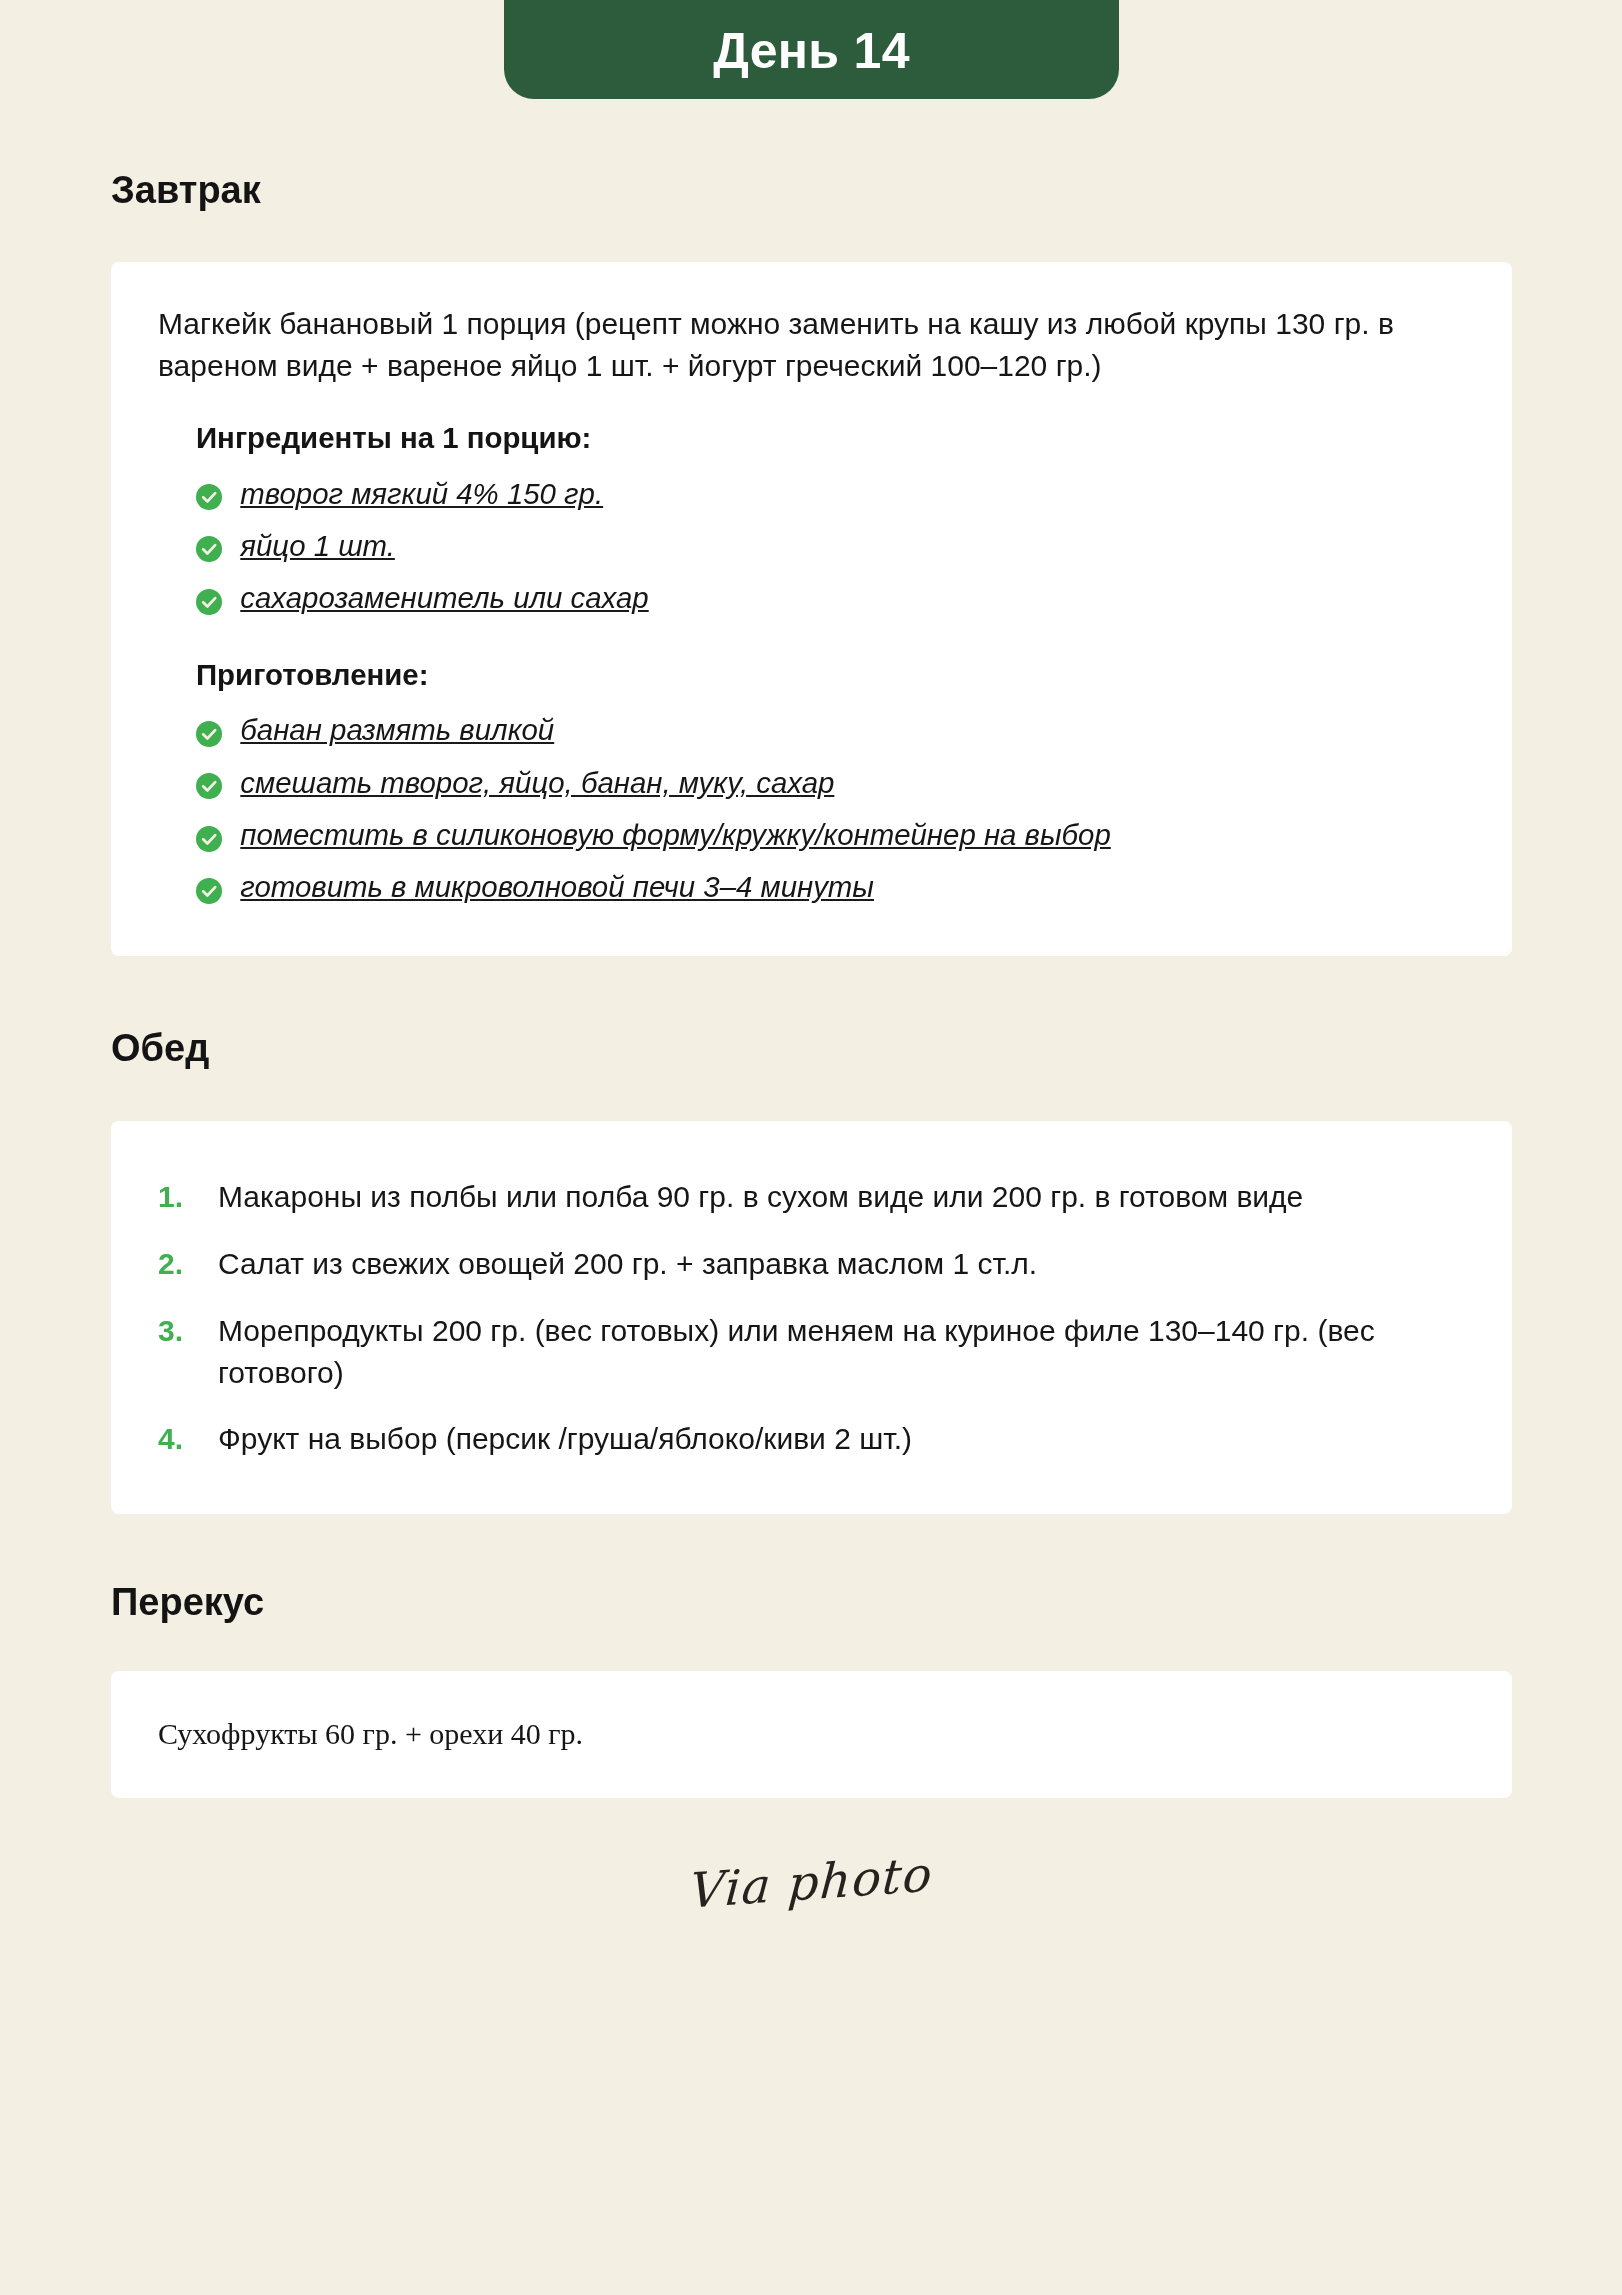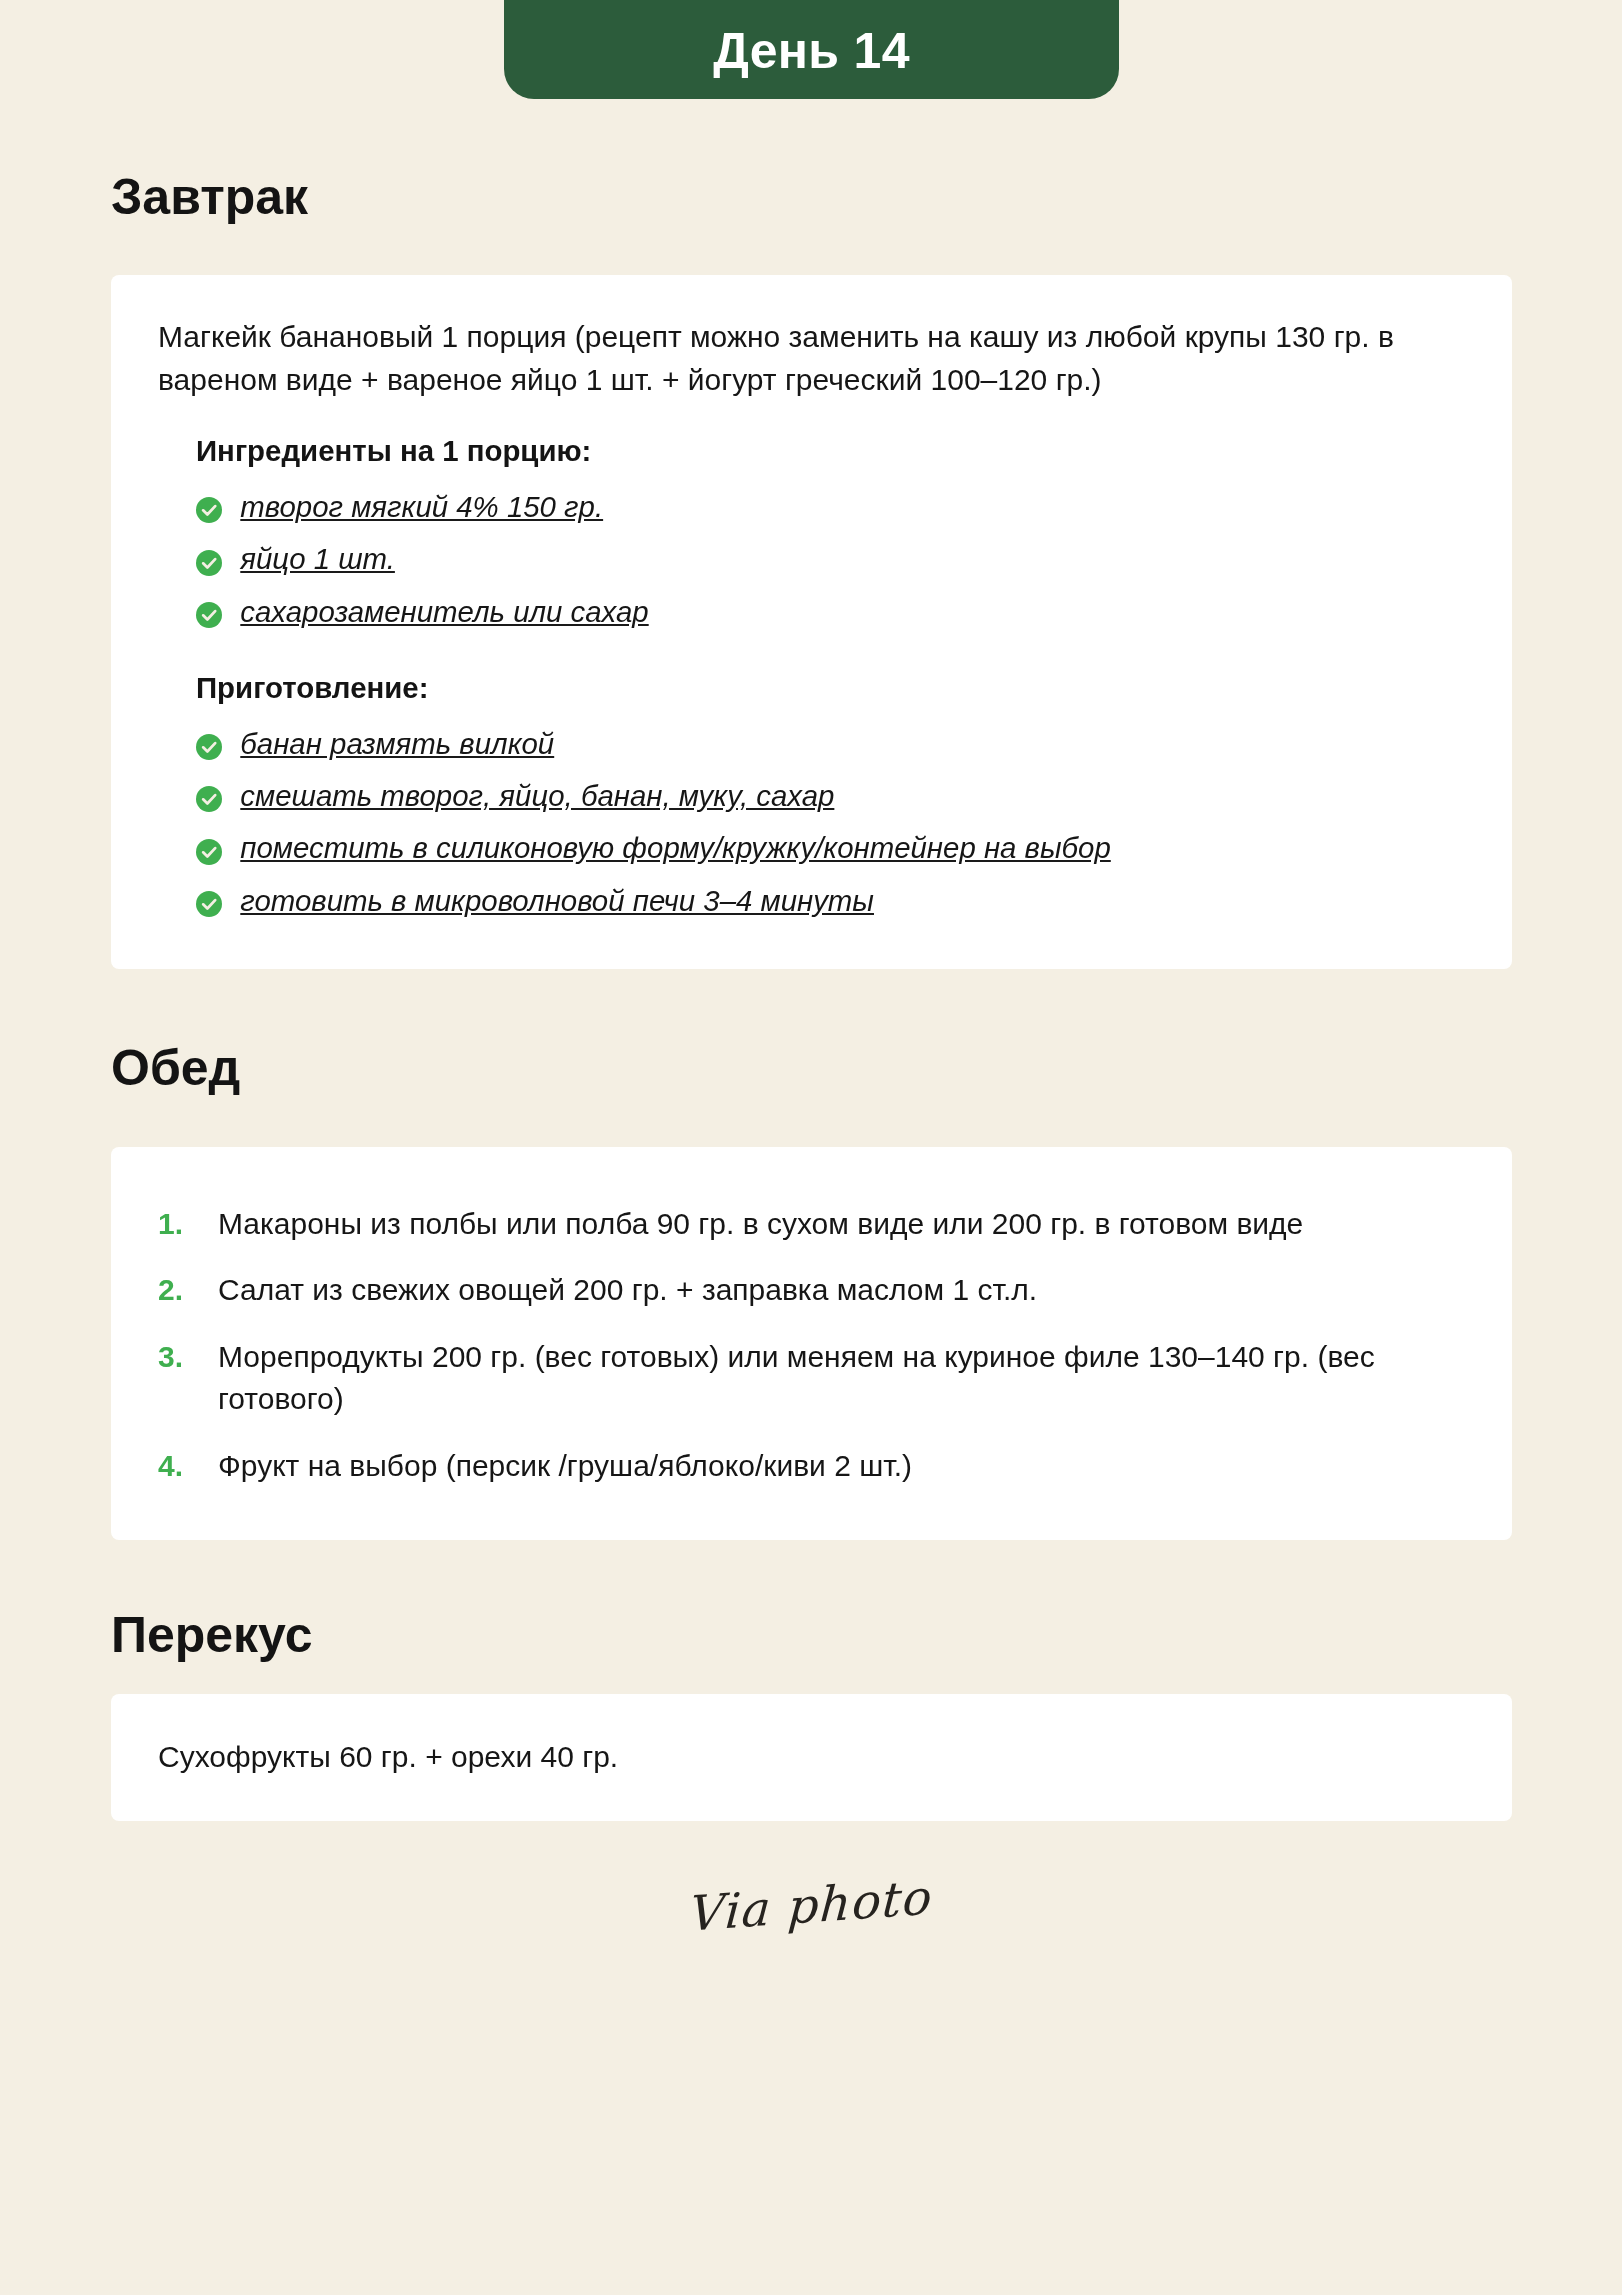--- a/index.html
+++ b/index.html
@@ -48,21 +48,21 @@
     margin-top: 3.9px;
   }
 
   
   .content {
     padding: 0 111px;
     box-sizing: border-box;
   }
 
   .section-heading {
-    font-size: 50px;
+    font-size: 38px;
     font-weight: 700;
     color: #141414;
     margin: 0;
     padding: 0;
     line-height: 1.1;
   }
   .heading-breakfast { padding-top: 71px; }
   .heading-lunch     { padding-top: 72px; }
   .heading-snack     { padding-top: 68px; }
 
@@ -73,22 +73,23 @@
   }
   .card-breakfast {
     margin-top: 50px;
     padding: 41px 47px 42px 47px;
   }
   .card-lunch {
     margin-top: 51px;
     padding: 43px 47px 41px 47px;
   }
   .card-snack {
-    margin-top: 31px;
+    margin-top: 47px;
     padding: 42px 47px 43px 47px;
+    font-family: Liberation Serif, serif;
   }
 
   
   .intro {
     font-size: 30px;
     line-height: 1.42;
     color: #161616;
     margin: 0 0 6.5px 0;
     font-weight: 400;
   }

